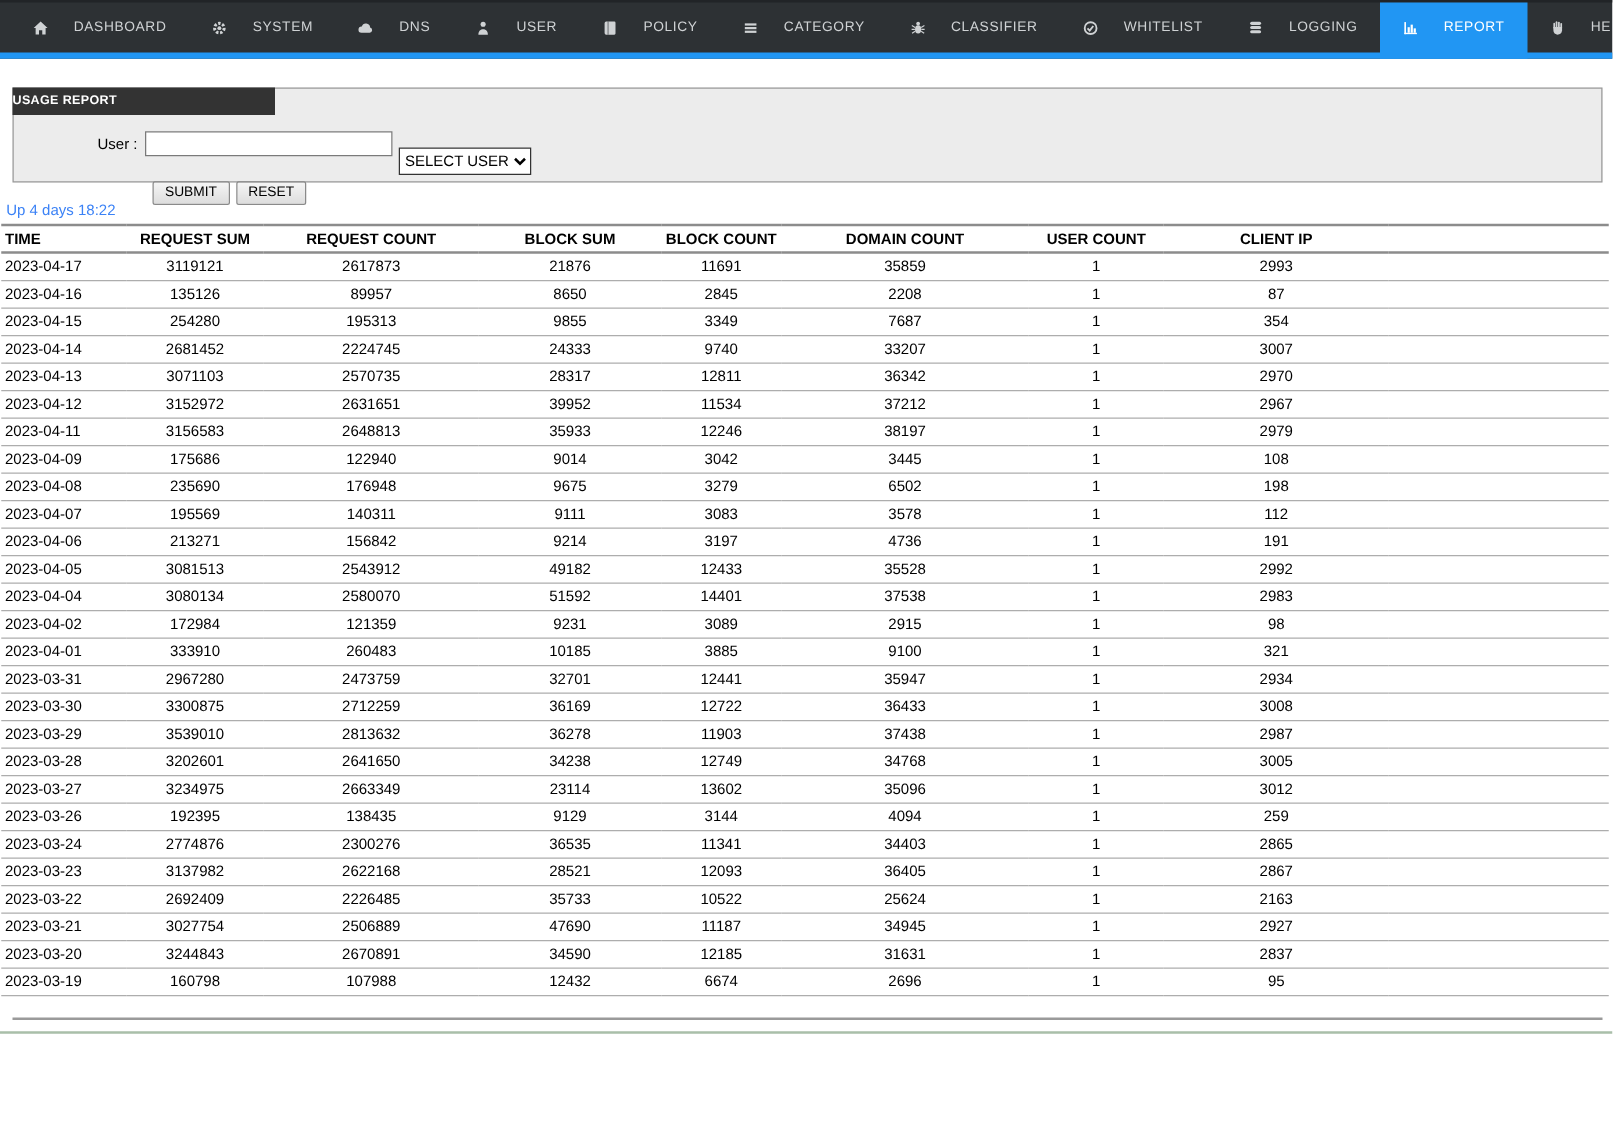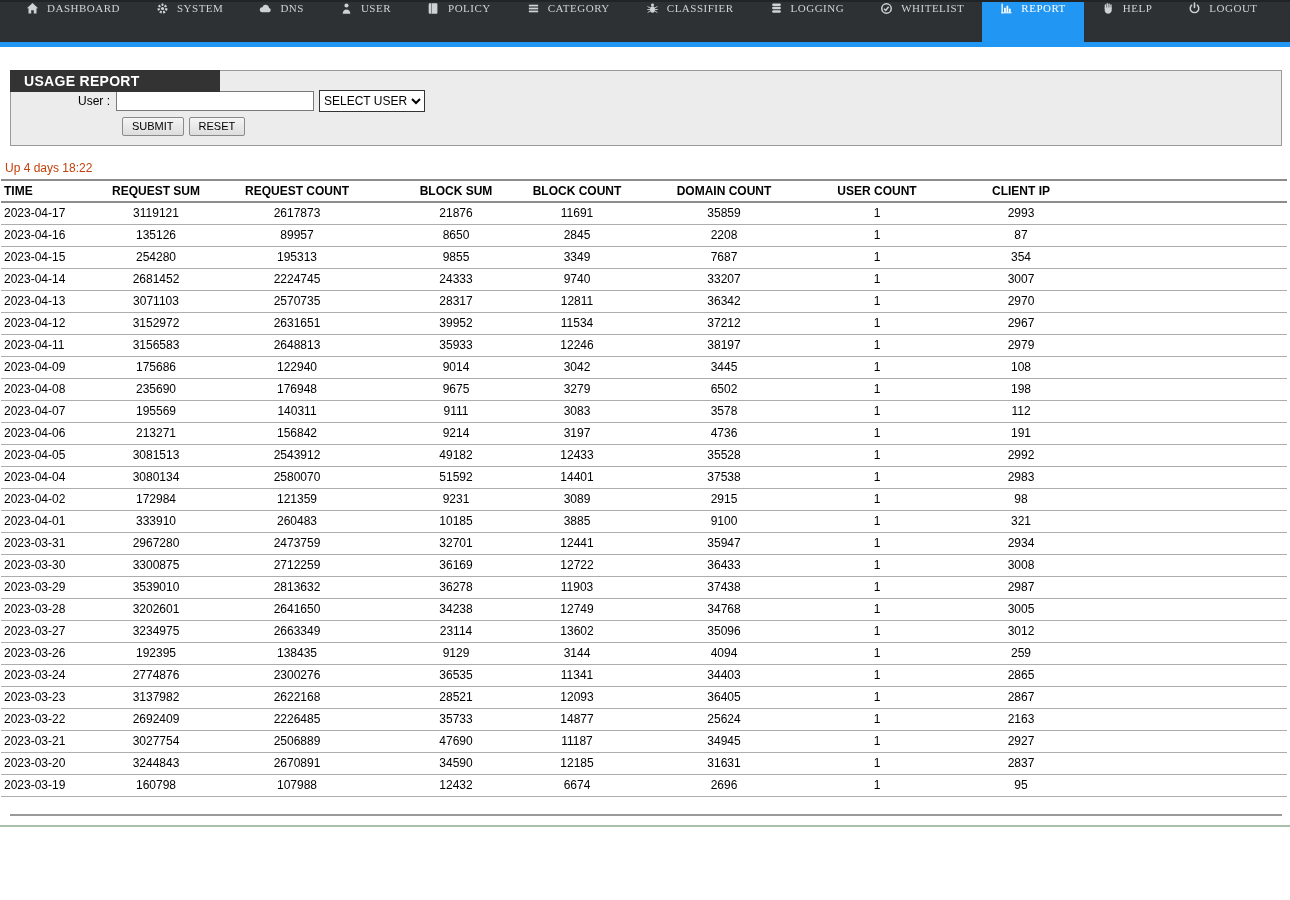--- a/index.html
+++ b/index.html
@@ -21,45 +21,45 @@
   }
   .navbar::after { 
     content: "";
     position: absolute; left: 0; right: 0; bottom: 0; height: 5px;
     background: var(--accent, #2196f3);
   }
   .nav-item {
     position: relative;
     z-index: 1;
     display: flex;
-    gap: 8px;
+    align-items: center;
+    gap: 20px;
     padding: 0 18px 5px 18px;
     color: var(--nav-text, #cfd2d4);
-    font-family: Liberation Serif, serif;
+    font-family: Liberation Sans, sans-serif;
     font-size: 11px;
     letter-spacing: 0.5px;
     cursor: pointer;
     white-space: nowrap;
   }
   .nav-item.active {
     background: var(--accent, #2196f3);
     color: #ffffff;
   }
   .nav-item .icon { display: inline-flex; width: 13px; height: 13px; }
   .nav-item .icon svg { width: 13px; height: 13px; fill: currentColor; stroke: none; }
 
   
   .usage-box { position: relative; margin: 23px 8px 0 10px; }
   .usage-tab {
     position: absolute; top: 0; left: 0; z-index: 2;
     width: 210px; height: 22px; line-height: 22px;
     background: var(--tab-bg, #333333);
     color: #ffffff;
-    font-size: 14px; font-weight: bold;
-    padding-left: 14px;
+    font-size: 10px; font-weight: bold;
     letter-spacing: 0.3px;
   }
   .usage-panel {
     margin-top: 10px;
     height: 76px;
     background: var(--panel-bg, #ececec);
     border: 1px solid var(--panel-border, #9a9a9a);
     padding-top: 19px;
   }
   .form-row { display: flex; align-items: center; }
@@ -74,38 +74,39 @@
     background: #fff;
     font-size: 12px; padding: 0 4px;
   }
   .user-select {
     margin-left: 5px;
     height: 22px;
     font-size: 12px;
     font-family: "Liberation Sans", sans-serif;
     background: #fff;
     border: 1px solid #333;
+    margin-top: 28px;
   }
   .buttons-row { margin: 5px 0 16px 111px; display: flex; gap: 5px; }
   .btn {
     font-size: 11px;
     font-family: "Liberation Sans", sans-serif;
     padding: 2px 9px 3px 9px;
     background: linear-gradient(#f5f5f5, #dddddd);
     border: 1px solid #8a8a8a;
     border-radius: 2px;
     cursor: pointer;
     color: #000;
   }
 
   
   .uptime {
     margin: 15px 0 4px 5px;
     font-size: 12px;
-    color: #c2410c;
+    color: #3b82f6;
   }
 
   
   table.report {
     width: 1286px;
     margin-left: 1px;
     border-collapse: collapse;
     table-layout: fixed;
     border-top: 2px solid var(--strong-line, #8c8c8c);
   }
@@ -205,35 +206,35 @@
             <path d="M12.6 8.1 H9.8"></path>
             <path d="M12.2 11.4 L9.6 9.7"></path>
           </g>
         </svg>
       </span>
       <span>CLASSIFIER</span>
     </div>
     <div class="nav-item">
       <span class="icon">
         <svg viewBox="0 0 14 14">
+          <circle cx="7" cy="7" r="5.1" fill="none" stroke="currentColor" stroke-width="1.6"></circle>
+          <path d="M4.3 7.2 l1.9 1.9 3.1-3.9" fill="none" stroke="currentColor" stroke-width="1.6"></path>
+        </svg>
+      </span>
+      <span>WHITELIST</span>
+    </div>
+    <div class="nav-item">
+      <span class="icon">
+        <svg viewBox="0 0 14 14">
           <rect x="2.3" y="1.5" width="9.4" height="2.7" rx="1.35"></rect>
           <rect x="2.3" y="5.15" width="9.4" height="2.7" rx="1.35"></rect>
           <rect x="2.3" y="8.8" width="9.4" height="2.7" rx="1.35"></rect>
         </svg>
       </span>
       <span>LOGGING</span>
-    </div>
-    <div class="nav-item">
-      <span class="icon">
-        <svg viewBox="0 0 14 14">
-          <circle cx="7" cy="7" r="5.1" fill="none" stroke="currentColor" stroke-width="1.6"></circle>
-          <path d="M4.3 7.2 l1.9 1.9 3.1-3.9" fill="none" stroke="currentColor" stroke-width="1.6"></path>
-        </svg>
-      </span>
-      <span>WHITELIST</span>
     </div>
     <div class="nav-item active">
       <span class="icon">
         <svg viewBox="0 0 14 14">
           <rect x="1.6" y="1.8" width="1.4" height="10.4"></rect>
           <rect x="1.6" y="11" width="10.8" height="1.2"></rect>
           <rect x="4.4" y="6.2" width="1.9" height="4.8"></rect>
           <rect x="7" y="4" width="1.9" height="7"></rect>
           <rect x="9.6" y="7.2" width="1.9" height="3.8"></rect>
         </svg>
@@ -559,21 +560,21 @@
         <td>36405</td>
         <td>1</td>
         <td>2867</td>
         <td></td>
       </tr>
       <tr>
         <td>2023-03-22</td>
         <td>2692409</td>
         <td>2226485</td>
         <td>35733</td>
-        <td>14877</td>
+        <td>10522</td>
         <td>25624</td>
         <td>1</td>
         <td>2163</td>
         <td></td>
       </tr>
       <tr>
         <td>2023-03-21</td>
         <td>3027754</td>
         <td>2506889</td>
         <td>47690</td>

